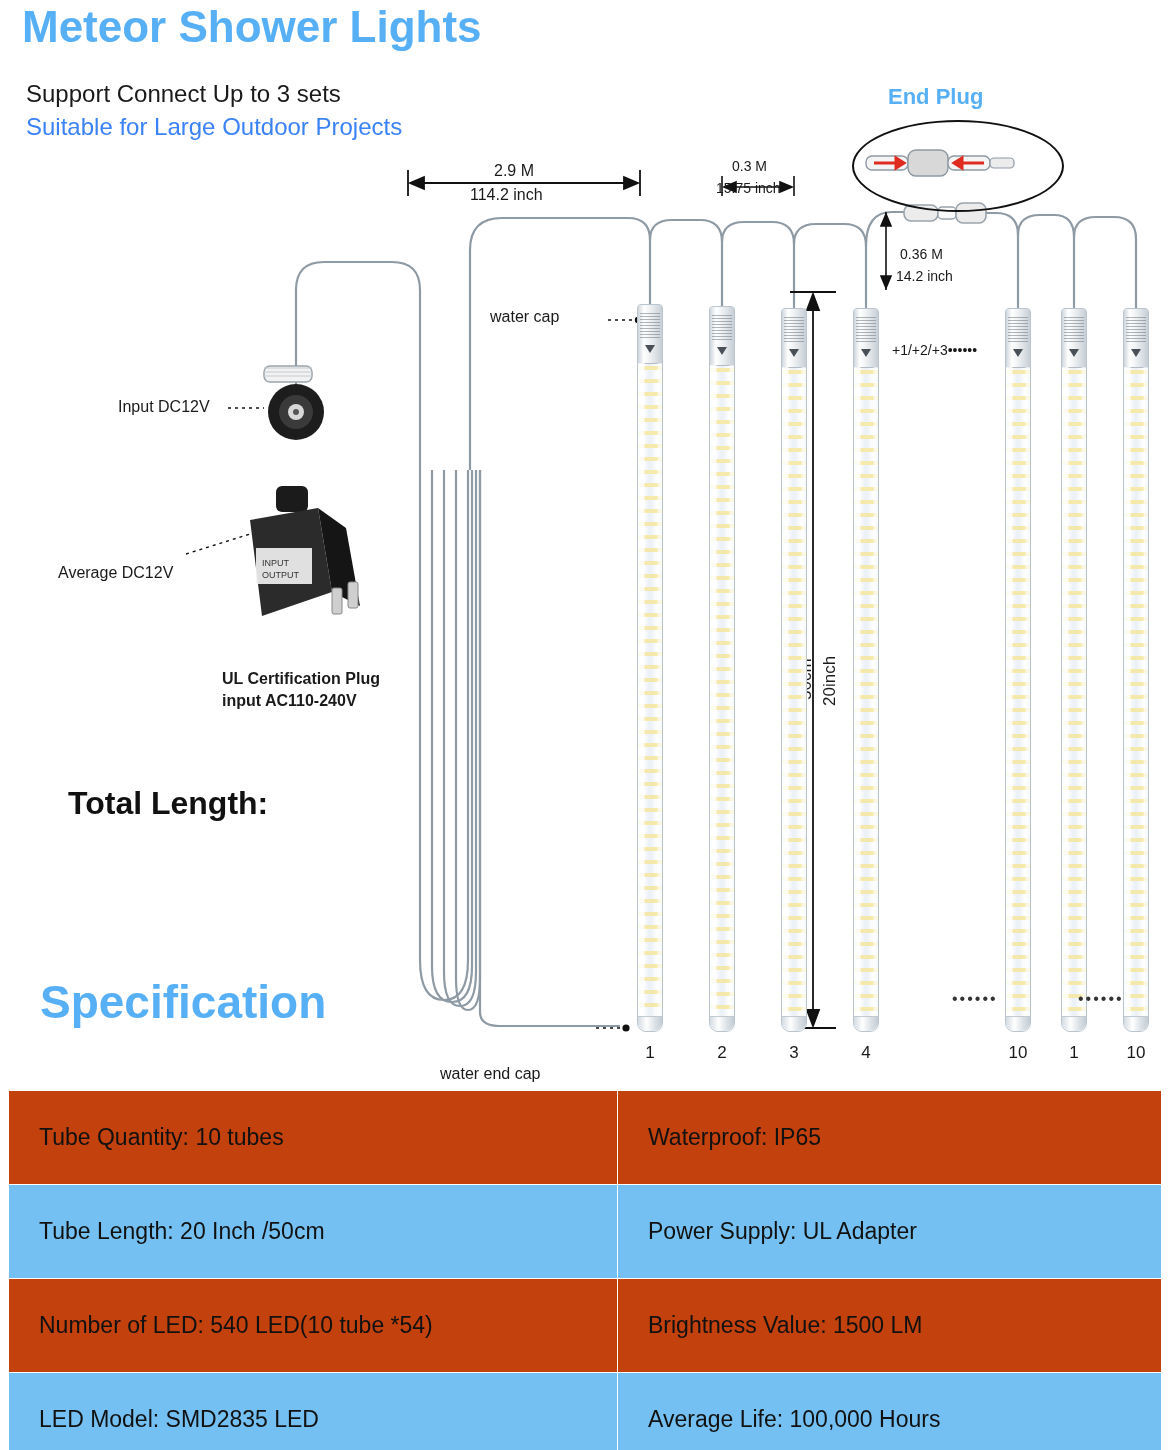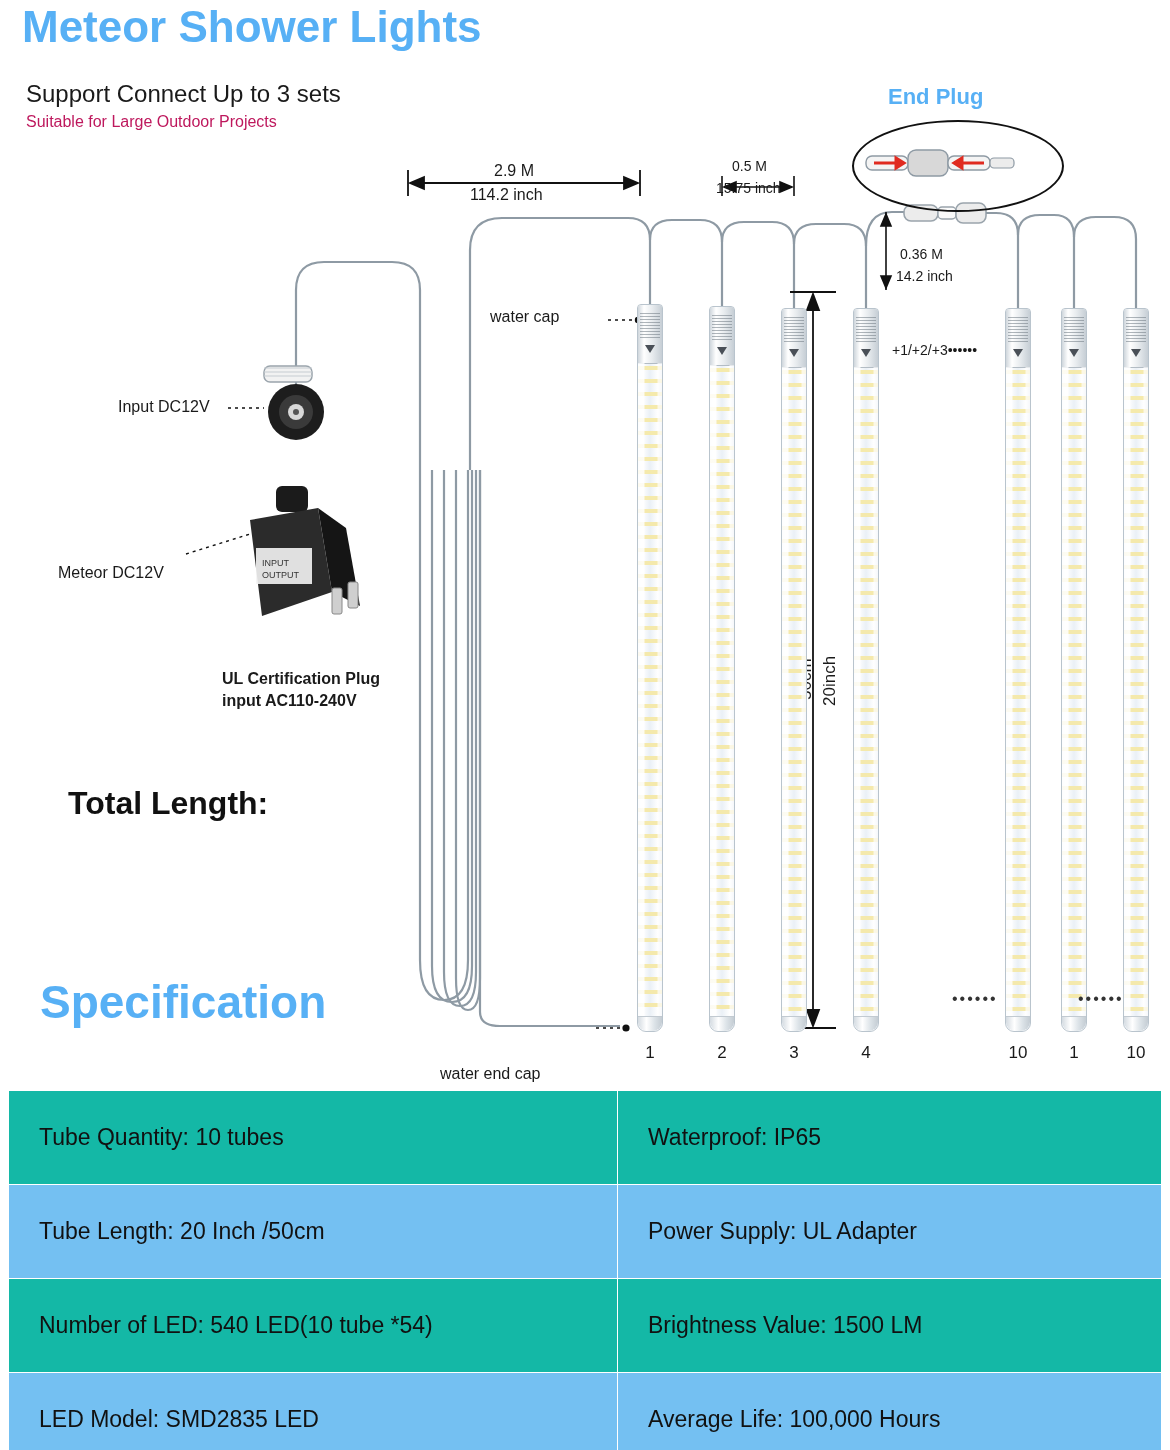--- a/index.html
+++ b/index.html
@@ -32,22 +32,22 @@
     left: 26px;
     top: 80px;
     font-size: 24px;
     color: #1a1a1a;
     white-space: nowrap;
   }
   .subtitle2 {
     position: absolute;
     left: 26px;
     top: 113px;
-    font-size: 16px;
-    color: #be185d;
+    font-size: 24px;
+    color: #3b82f6;
     white-space: nowrap;
   }
 
   
   .lbl {
     position: absolute;
     font-size: 16px;
     color: #1a1a1a;
     white-space: nowrap;
   }
@@ -200,21 +200,21 @@
   .spec-table td {
     height: 91px;
     font-size: 23px;
     padding-left: 30px;
     color: #111;
     border: 1px solid #ffffff;
     vertical-align: middle;
     white-space: nowrap;
   }
   .spec-table td.c0 { width: 577px; }
-  .spec-table tr.alt0 td { background: #14b8a6; }
+  .spec-table tr.alt0 td { background: #c2410c; }
   .spec-table tr.alt1 td { background: #74c0f2; }
 </style>
 </head>
 <body>
 
 <div class="title">Meteor Shower Lights</div>
 <div class="subtitle1">Support Connect Up to 3 sets</div>
 <div class="subtitle2">Suitable for Large Outdoor Projects</div>
 
 <svg id="diagram" viewBox="0 0 1170 1075">
@@ -326,31 +326,31 @@
     <path d="M984,163 l-22,0 m0,-5 l-8,5 l8,5 z" stroke="#e02b20" stroke-width="3" fill="#e02b20"></path>
   </g>
 </svg>
 
 <div class="endplug-oval"></div>
 <div class="lbl lbl-blue" style="left:888px; top:84px;">End Plug</div>
 
 <div class="lbl" style="left:494px; top:162px;">2.9 M</div>
 <div class="lbl" style="left:470px; top:186px;">114.2 inch</div>
 
-<div class="lbl lbl-sm" style="left:732px; top:158px;">0.5 M</div>
+<div class="lbl lbl-sm" style="left:732px; top:158px;">0.3 M</div>
 <div class="lbl lbl-sm" style="left:716px; top:180px;">15.75 inch</div>
 
 <div class="lbl lbl-sm" style="left:900px; top:246px;">0.36 M</div>
 <div class="lbl lbl-sm" style="left:896px; top:268px;">14.2 inch</div>
 
 <div class="lbl" style="left:490px; top:308px;">water cap</div>
 <div class="lbl" style="left:440px; top:1017px;margin-top:48px;">water end cap</div>
 
 <div class="lbl" style="left:118px; top:398px;">Input DC12V</div>
-<div class="lbl" style="left:58px; top:564px;">Meteor DC12V</div>
+<div class="lbl" style="left:58px; top:564px;">Average DC12V</div>
 
 <div class="lbl lbl-bold" style="left:222px; top:670px;">UL Certification Plug</div>
 <div class="lbl lbl-bold" style="left:222px; top:692px;">input AC110-240V</div>
 
 <div class="lbl lbl-sm" style="left:892px; top:342px;">
   <span>+1/+2/+3</span><span>••••••</span>
 </div>
 
 <div class="vert-text" style="left:796px; top:700px;">50cm</div>
 <div class="vert-text" style="left:820px; top:706px;">20inch</div>

